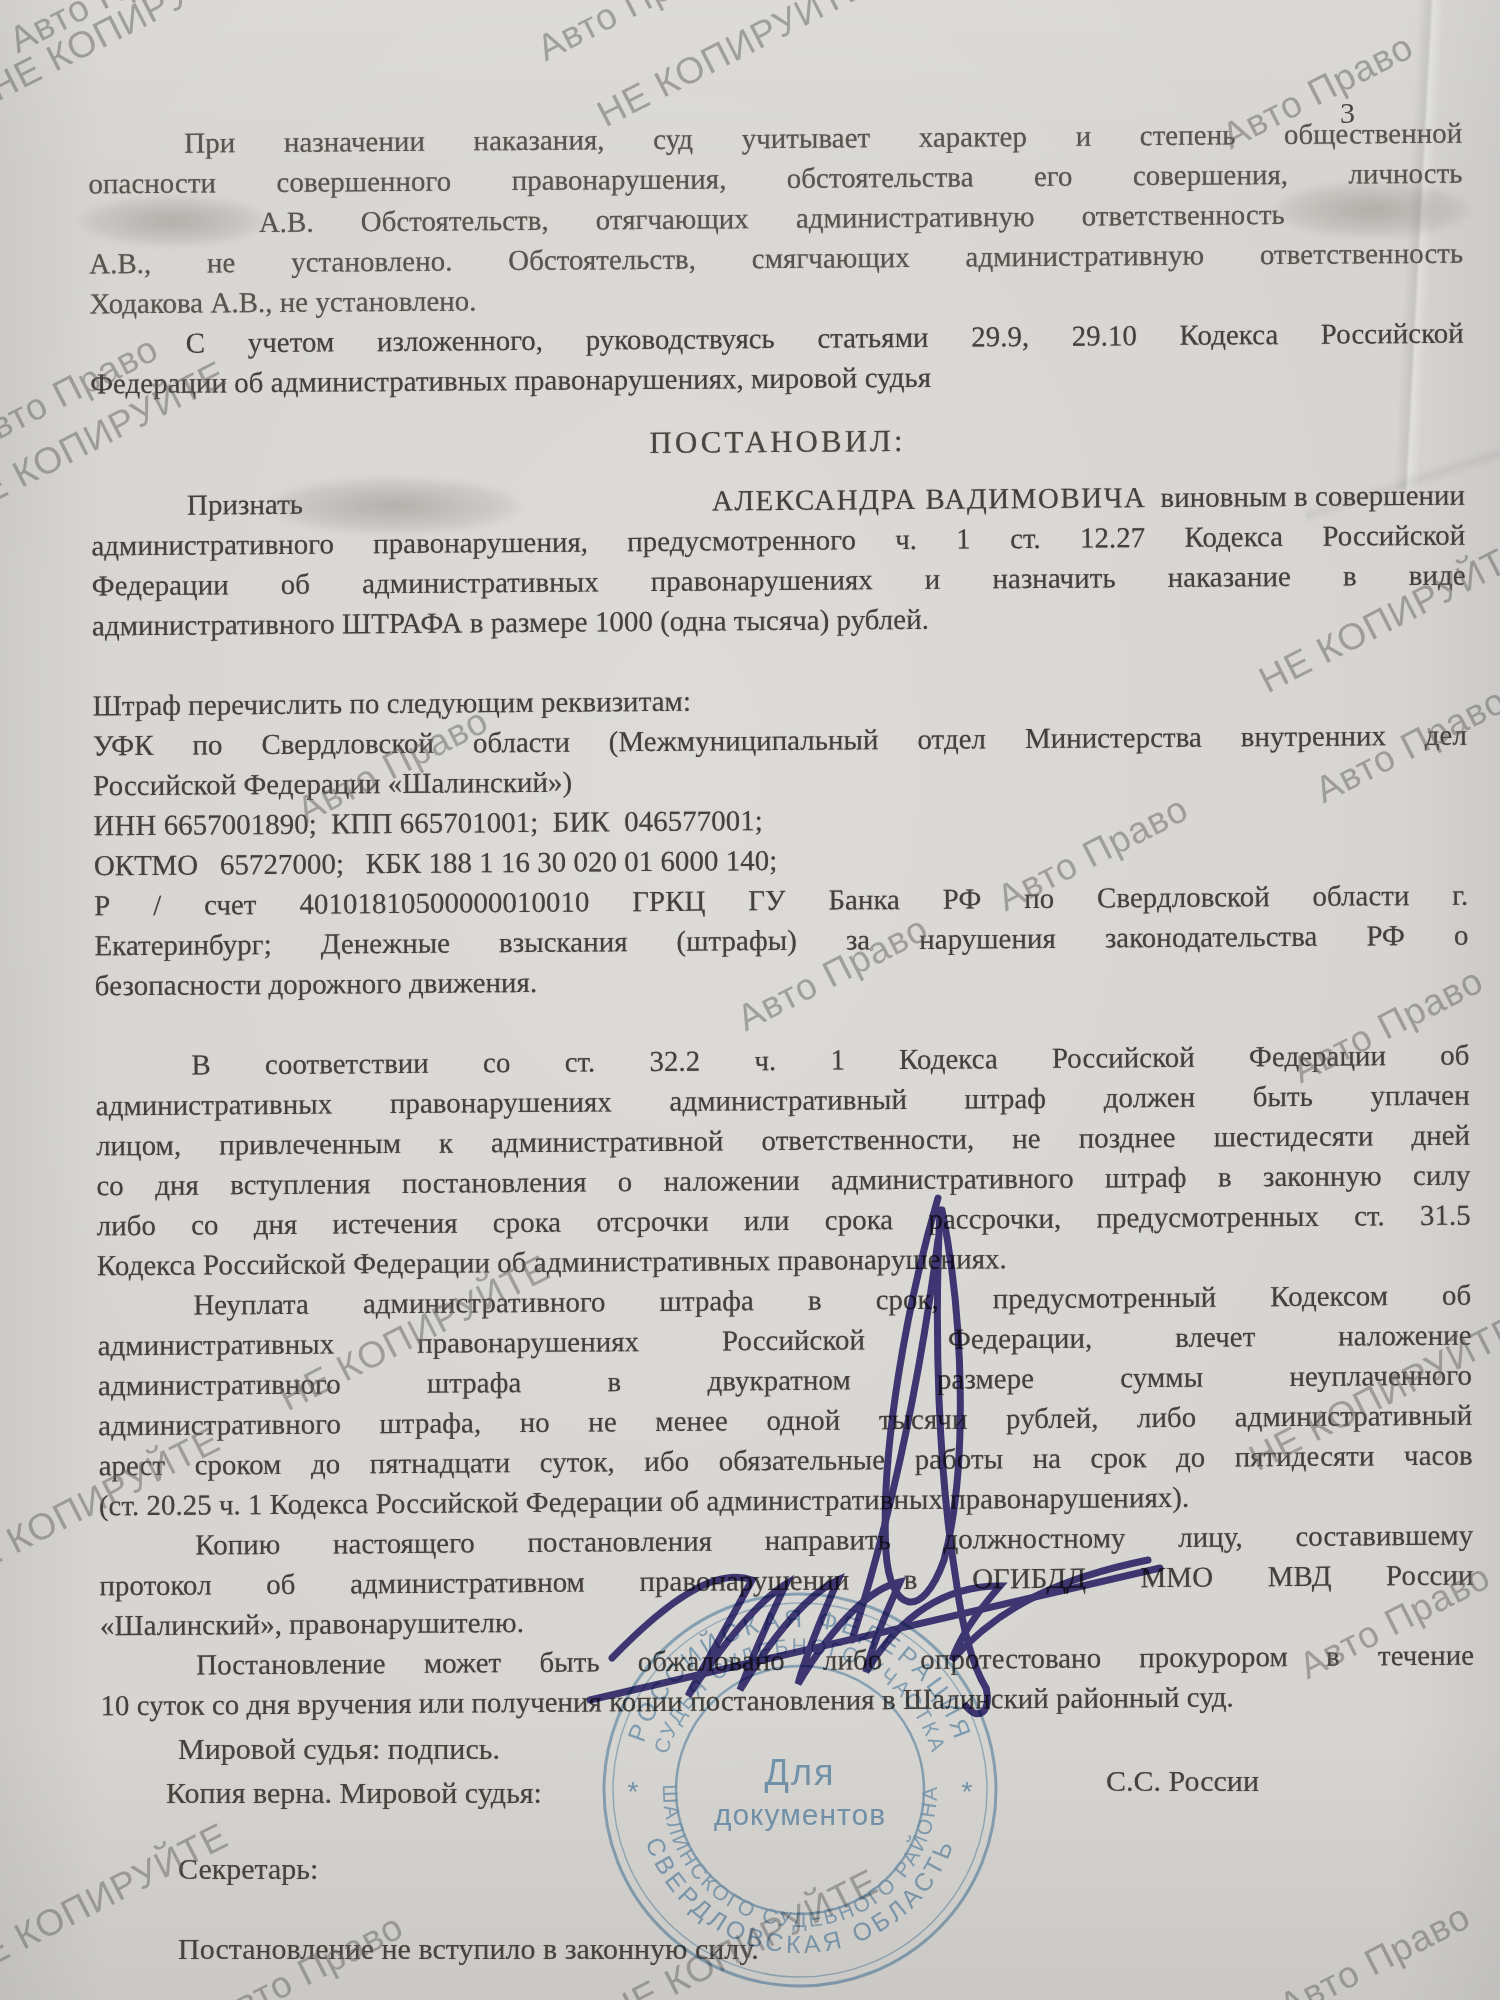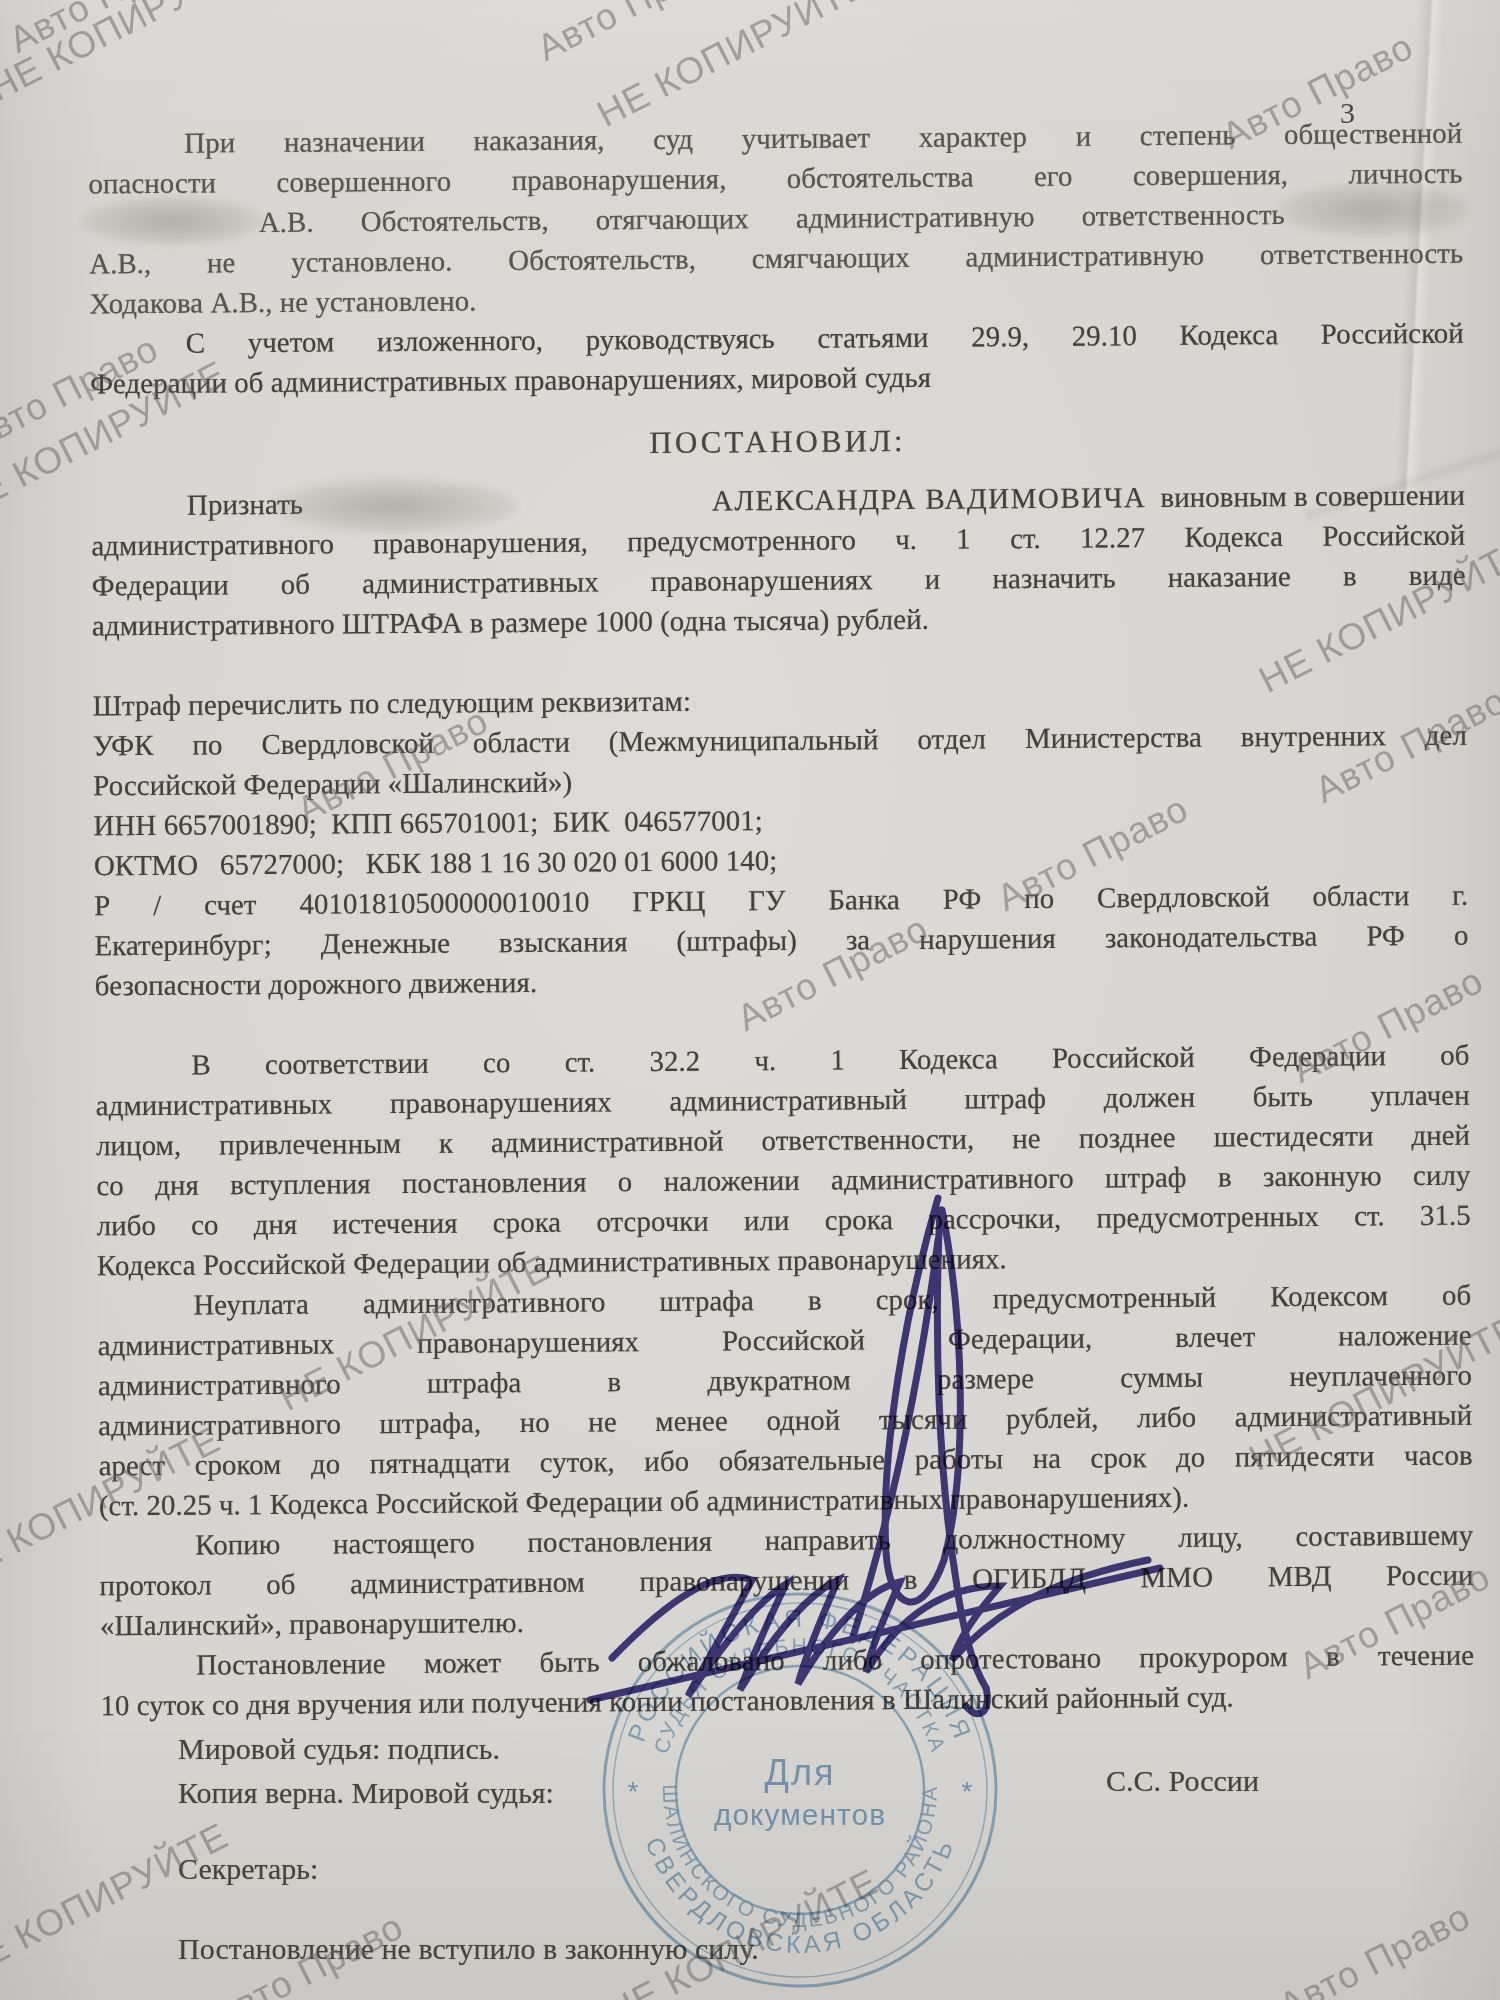--- a/index.html
+++ b/index.html
@@ -24,21 +24,21 @@
   .pre{white-space:pre;text-align-last:left;}
   .vgap{height:40px;}
   .p1{color:#58544e;}
   .heading{text-align:center;text-align-last:center;font-size:31px;letter-spacing:3px;margin:24px 0 18px 0;color:#4a463f;}
   .flexline{display:flex;text-align:left;text-align-last:left;}
   .fill{flex:1;}
   .vname{letter-spacing:1.5px;}
   .vrest{margin-left:14px;}
   .footer-line{position:absolute;font-size:30px;color:#46423c;text-shadow:0 0 1px rgba(62,58,52,0.5);}
   .f-judge{left:178px;top:1732px;}
-  .f-copy{left:178px;top:1776px;}
+  .f-copy{left:166px;top:1776px;}
   .f-name{left:1106px;top:1764px;}
   .f-secr{left:178px;top:1852px;}
   .f-status{left:178px;top:1932px;}
   .wm{position:absolute;font-family:"Liberation Sans","DejaVu Sans",sans-serif;font-size:37px;
     color:rgba(100,100,100,0.5);transform:rotate(-27deg);transform-origin:left center;
     white-space:nowrap;letter-spacing:1px;z-index:5;}
   .w1{left:12px;top:22px}.w2{left:-8px;top:70px}.w3{left:540px;top:30px}.w4{left:600px;top:96px}
   .w5{left:1225px;top:118px}.w6{left:-30px;top:420px}.w7{left:-42px;top:486px}.w8{left:300px;top:792px}
   .w9{left:1000px;top:880px}.w10{left:1262px;top:662px}.w11{left:1318px;top:772px}.w12{left:740px;top:1000px}
   .w13{left:282px;top:1380px}.w14{left:1295px;top:1052px}.w15{left:1252px;top:1440px}.w16{left:1302px;top:1648px}

